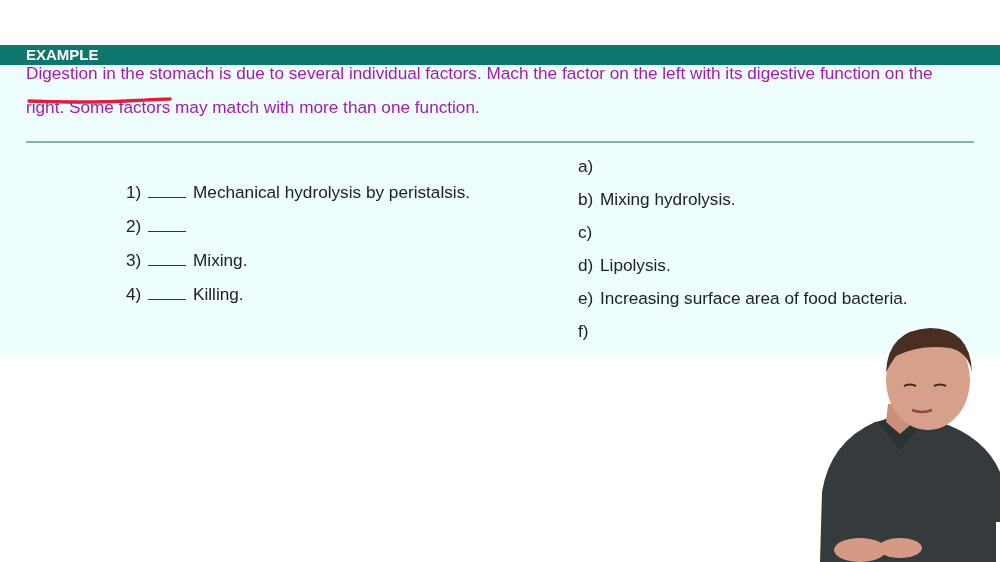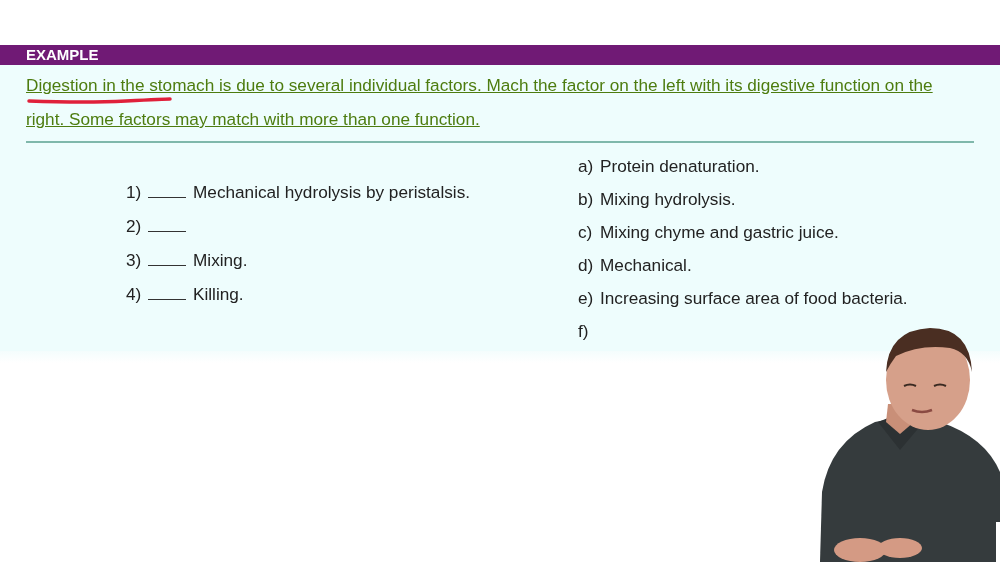--- a/index.html
+++ b/index.html
@@ -16,21 +16,21 @@
       width: 1000px;
       height: 562px;
       background: #ffffff;
     }
     .example-bar {
       position: absolute;
       left: 0;
       top: 45px;
       width: 1000px;
       height: 20px;
-      background: #701a75;
+      background: #0f766e;
     }
     .example-label {
       position: absolute;
       left: 26px;
       top: 1px;
       color: #ffffff;
       font-weight: bold;
       font-size: 15px;
       letter-spacing: 0px;
       line-height: 18px;
@@ -47,26 +47,25 @@
       position: absolute;
       left: 0;
       top: 351px;
       width: 1000px;
       height: 12px;
       background: linear-gradient(#f4fdfd, #ffffff);
     }
     .question {
       position: absolute;
       left: 26px;
-      top: 68px;
+      top: 56px;
       width: 940px;
       font-size: 17.2px;
       line-height: 34px;
-      color: #4d7c0f;
-      text-decoration: underline;
+      color: #a21caf;
     }
     .underline-mark {
       position: absolute;
       left: 26px;
       top: 96px;
       width: 147px;
       height: 8px;
     }
     .divider {
       position: absolute;
@@ -161,33 +160,31 @@
     <div class="left-item">
       <span class="left-num">4)</span>
       <span class="blank"></span>
       <span>Killing.</span>
     </div>
   </div>
 
   <div class="right-list">
     <div class="right-item">
       <span class="right-letter">a)</span>
-      <span>Protein denaturation.</span>
     </div>
     <div class="right-item">
       <span class="right-letter">b)</span>
       <span>Mixing hydrolysis.</span>
     </div>
     <div class="right-item">
       <span class="right-letter">c)</span>
-      <span>Mixing chyme and gastric juice.</span>
     </div>
     <div class="right-item">
       <span class="right-letter">d)</span>
-      <span>Mechanical.</span>
+      <span>Lipolysis.</span>
     </div>
     <div class="right-item">
       <span class="right-letter">e)</span>
       <span>Increasing surface area of food bacteria.</span>
     </div>
     <div class="right-item">
       <span class="right-letter">f)</span>
     </div>
   </div>
 

